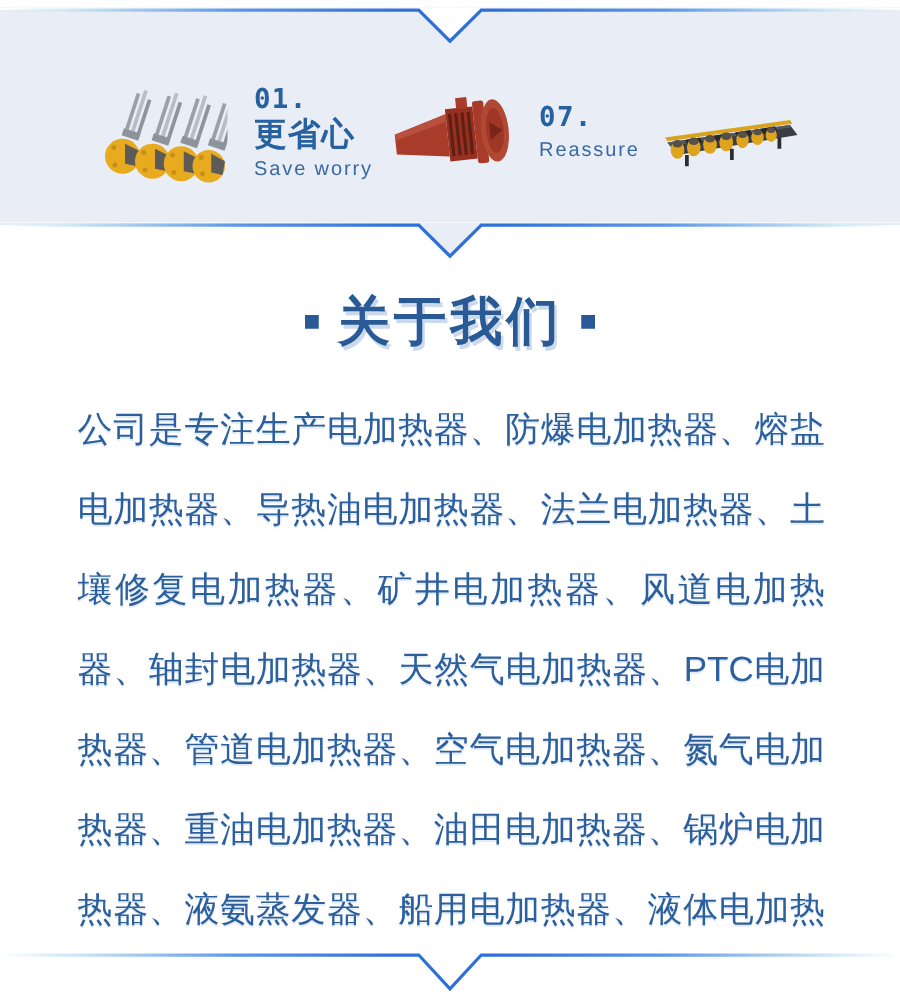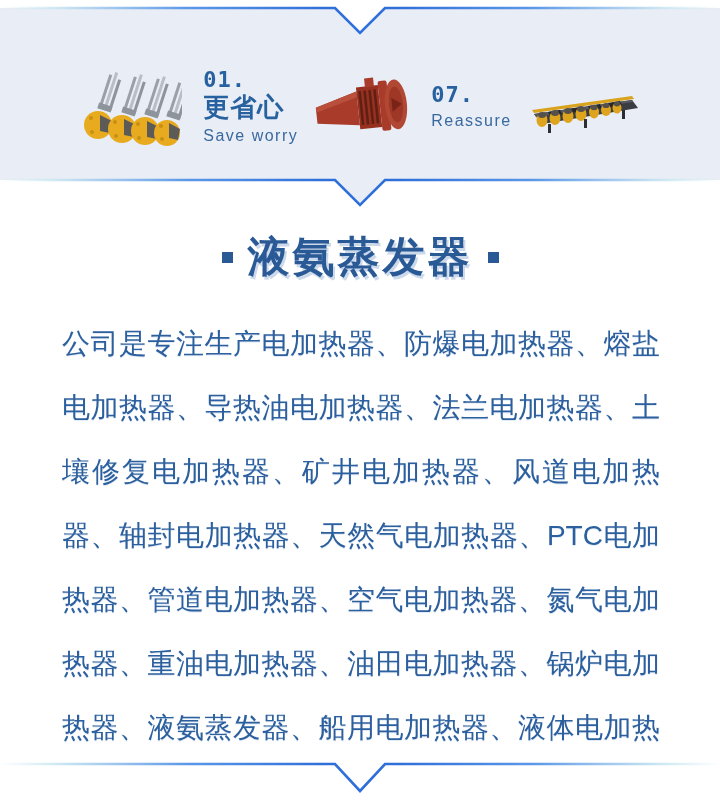--- a/index.html
+++ b/index.html
@@ -215,21 +215,21 @@
         <stop offset="1" stop-color="#cfe9f2" stop-opacity="0"></stop>
       </linearGradient>
     </defs>
     <path d="M0,0 L720,0 L720,2 L385,2 L360,27 L335,2 L0,2 Z" fill="#e9edf5"></path>
     <path d="M0,2 L335,2 L360,27 L385,2 L720,2" fill="none" stroke="url(#lg2)" stroke-width="2.6"></path>
   </svg>
 
   <div class="about">
     <div class="about-title-row">
       <span class="square-bullet"></span>
-      <h2 class="about-title">液氨蒸发器</h2>
+      <h2 class="about-title">关于我们</h2>
       <span class="square-bullet"></span>
     </div>
     <p class="about-body">公司是专注生产电加热器、防爆电加热器、熔盐电加热器、导热油电加热器、法兰电加热器、土壤修复电加热器、矿井电加热器、风道电加热器、轴封电加热器、天然气电加热器、PTC电加热器、管道电加热器、空气电加热器、氮气电加热器、重油电加热器、油田电加热器、锅炉电加热器、液氨蒸发器、船用电加热器、液体电加热器，可根据需要设计生产标准和非标电加热器 以多品种,多规格的电加热器 适应市场需求。</p>
     <div class="about-pad"></div>
   </div>
 
   <svg class="divider on-white" width="720" height="32" viewBox="0 0 720 32">
     <defs>
       <linearGradient id="lg3" x1="0" y1="0" x2="1" y2="0">
         <stop offset="0" stop-color="#cfe9f2" stop-opacity="0"></stop>

